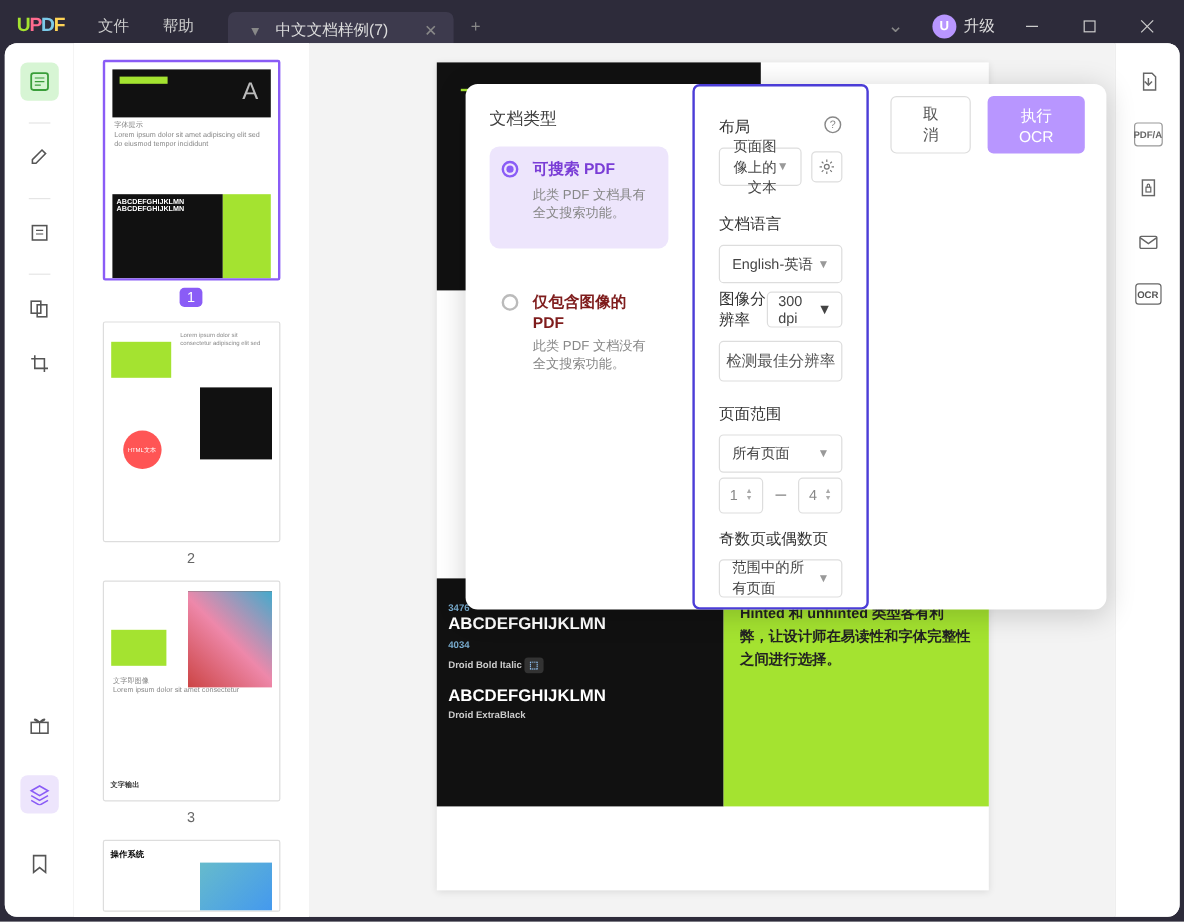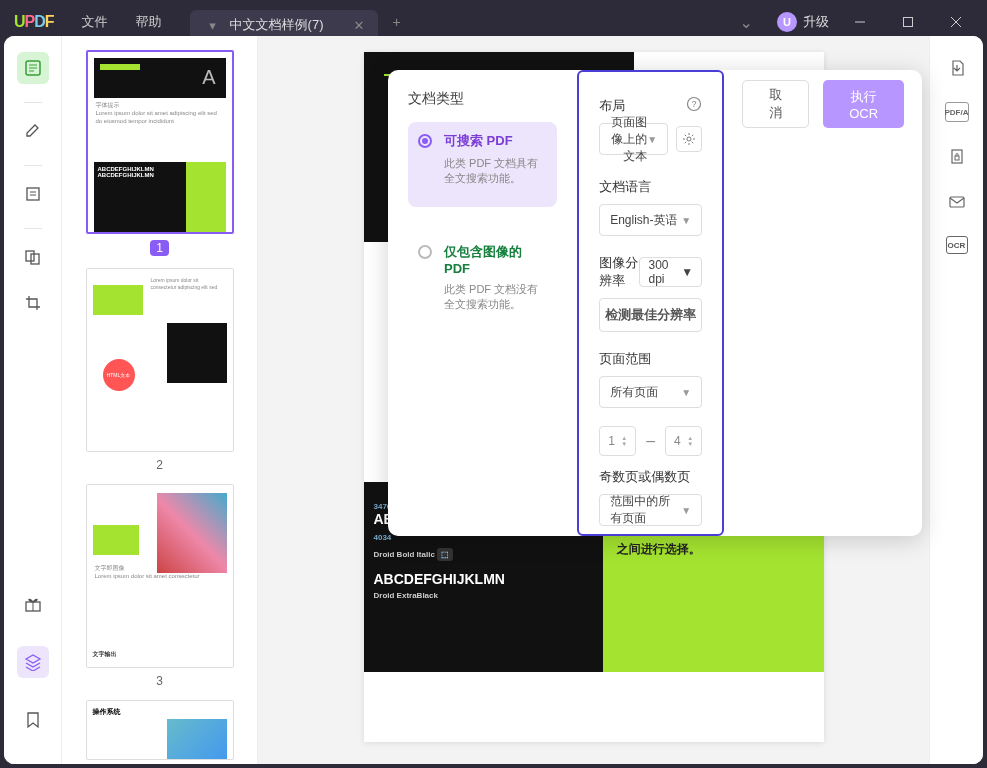--- a/index.html
+++ b/index.html
@@ -83,30 +83,30 @@
 .panel-body { display:flex; }
 .panel-left { width:228px; padding:20px; }
 .panel-right { flex:1; padding:18px 20px 8px 20px; border: 2px solid #4b3dd7; border-radius: 0 8px 0 0; }
 .panel-title { font-size:14px; color:#404040; margin-bottom:14px; font-weight:500;}
 .doc-type { border-radius:8px; padding:10px 12px 20px 36px; position:relative; cursor:pointer; margin-bottom:26px; }
 .doc-type.selected { background:#ede5fc; }
 .doc-type .radio { position:absolute; left:10px; top:12px; width:14px; height:14px; border-radius:50%; border:2px solid #8a5cf6; }
 .doc-type.selected .radio::after { content:''; position:absolute; left:2px; top:2px; width:6px;height:6px;border-radius:50%;background:#8a5cf6;}
 .doc-type:not(.selected) .radio { border-color:#bbb; }
 .doc-type .dt-title { font-size:13px; color:#7a3dd6; font-weight:600; margin-bottom:6px;}
-.doc-type:not(.selected) .dt-title { color:#15803d; }
+.doc-type:not(.selected) .dt-title { color:#7f1d1d; }
 .doc-type .dt-desc { font-size:11px; color:#888; line-height:1.4;}
 
 .field-label { font-size:13px; color:#333; margin: 6px 0 8px 0; display:flex; justify-content:space-between; align-items:center;}
 .field-label .help { color:#888; cursor:pointer; }
-.select { width:100%; height:32px; border:1px solid #ddd; border-radius:4px; background:#fff; padding:0 10px; font-size:12px; color:#444; display:flex; align-items:center; justify-content:space-between; cursor:pointer; margin-bottom:18px;}
+.select { width:100%; height:32px; border:1px solid #ddd; border-radius:4px; background:#fff; padding:0 10px; font-size:12px; color:#444; display:flex; align-items:center; justify-content:space-between; cursor:pointer; margin-bottom:4px;}
 .select .chevd { color:#999; font-size:10px;}
 .dpi-row { display:flex; justify-content:space-between; align-items:center; margin-bottom:8px;}
 .dpi-select { width:90px; height:30px; border:1px solid #ddd; border-radius:4px; padding:0 8px; font-size:12px; color:#444; display:flex; align-items:center; justify-content:space-between; cursor:pointer;}
-.detect-btn { width:100%; height:34px; border:1px solid #ddd; border-radius:4px; background:#fff; color:#555; font-size:13px; cursor:pointer; margin-bottom:12px;font-weight:bold;}
+.detect-btn { width:100%; height:34px; border:1px solid #ddd; border-radius:4px; background:#fff; color:#555; font-size:13px; cursor:pointer; margin-bottom:12px;}
 .range-row { display:flex; align-items:center; gap:10px; margin-bottom:12px;}
 .range-row .spinner { flex:1; height:30px; border:1px solid #ddd; border-radius:4px; padding:0 8px; font-size:12px; color:#888; display:flex; align-items:center; justify-content:space-between;}
 .range-row .spinbtns { display:flex; flex-direction:column; font-size:6px; color:#aaa; line-height:1;}
 .range-row .dash { color:#888; }
 .gear { width:26px; height:26px; display:flex; align-items:center; justify-content:center; color:#777; border:1px solid #ddd; border-radius:4px; cursor:pointer;}
 .layout-row { display:flex; gap:8px; align-items:center; margin-bottom:23px;text-align:right;}
 .btn { height:48px; padding:0 26px; border-radius:5px; font-size:13px; cursor:pointer; border:1px solid #ddd; background:#fff; color:#555;}
 .btn.primary { background:#b896ff; color:#fff; border:none;}
 .panel-right-wrap { flex:1; display:flex; }
 .right-border { border:2px solid #4b3dd7; border-radius:6px; padding-bottom:4px;}

